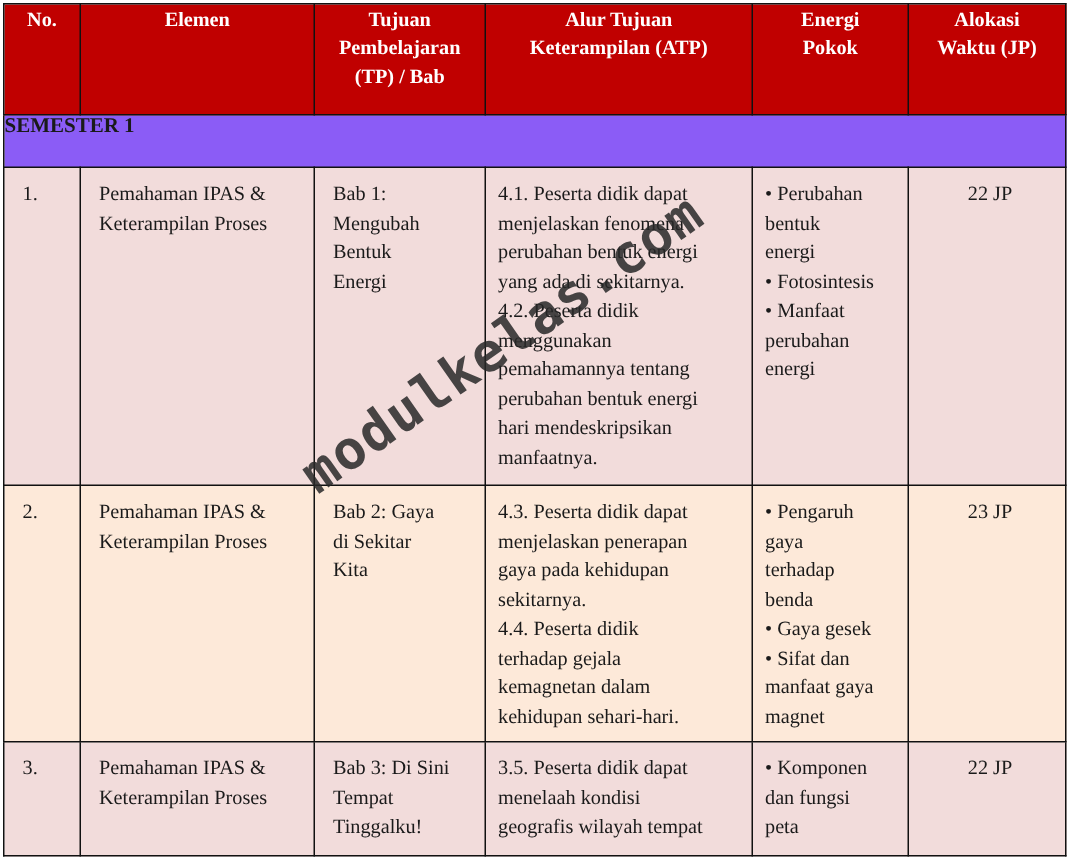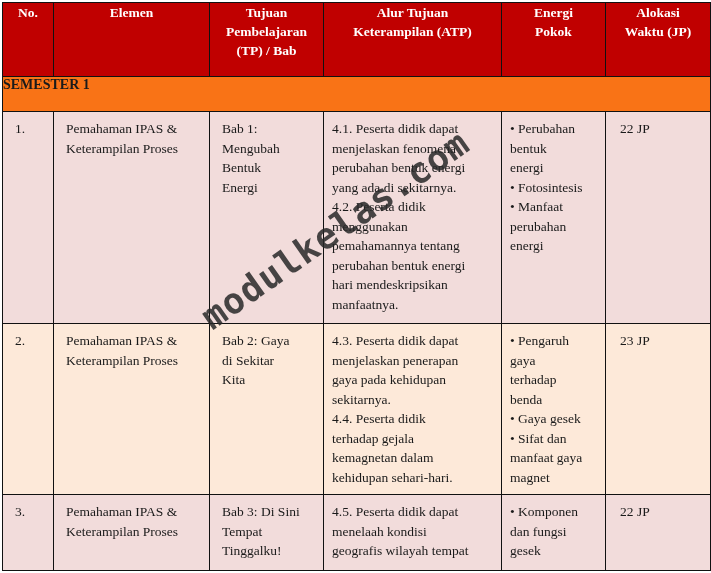--- a/index.html
+++ b/index.html
@@ -23,36 +23,36 @@
       color: #ffffff;
       font-weight: bold;
       text-align: center;
       vertical-align: middle;
       line-height: 19px;
       height: 73px;
       padding: 0 6px;
     }
     th.hd span { display: block; }
     td.sem {
-      background: #f97316;
+      background: #8b5cf6;
       font-weight: bold;
       height: 34px;
       vertical-align: middle;
       padding-left: 13px;
       font-size: 14px;
       color: #1a1a1a;
     }
     tr.r-pink td { background: #F2DCDB; }
     tr.r-peach td { background: #FDE9D9; }
     .cell { padding: 7px 10px 6px 12px; line-height: 19.5px; }
     .cell.no { padding-left: 12px; }
     .cell.bab { font-weight: normal; padding-left: 12px; padding-right: 6px; }
     .cell.atp-c { padding-left: 8px; padding-right: 4px; }
     .cell.mat { padding-left: 8px; padding-right: 4px; }
-    .cell.jp { padding-left: 14px; }
+    .cell.jp { padding-left: 14px; text-align: center; }
     .line { display: block; }
     .bullet::before { content: "\2022\00a0"; }
     .watermark {
       position: absolute;
       left: 205px;
       top: 300px;
       transform: rotate(-35deg);
       transform-origin: left center;
       font-family: "DejaVu Sans Mono", "Liberation Mono", monospace;
       font-weight: bold;
@@ -214,30 +214,30 @@
           </td>
         <td>
             <div class="cell bab">
           <span class="line">Bab 3: Di Sini</span>
           <span class="line">Tempat</span>
           <span class="line">Tinggalku!</span>
         </div>
           </td>
         <td>
             <div class="cell atp-c">
-          <span class="line">4.5. Peserta didik dapat</span>
+          <span class="line">3.5. Peserta didik dapat</span>
           <span class="line">menelaah kondisi</span>
           <span class="line">geografis wilayah tempat</span>
         </div>
           </td>
         <td>
             <div class="cell mat">
           <span class="line bullet">Komponen</span>
           <span class="line">dan fungsi</span>
-          <span class="line">gesek</span>
+          <span class="line">peta</span>
         </div>
           </td>
         <td>
             <div class="cell jp">22 JP</div>
           </td>
       </tr>
     </tbody>
   </table>
 </div>
 

